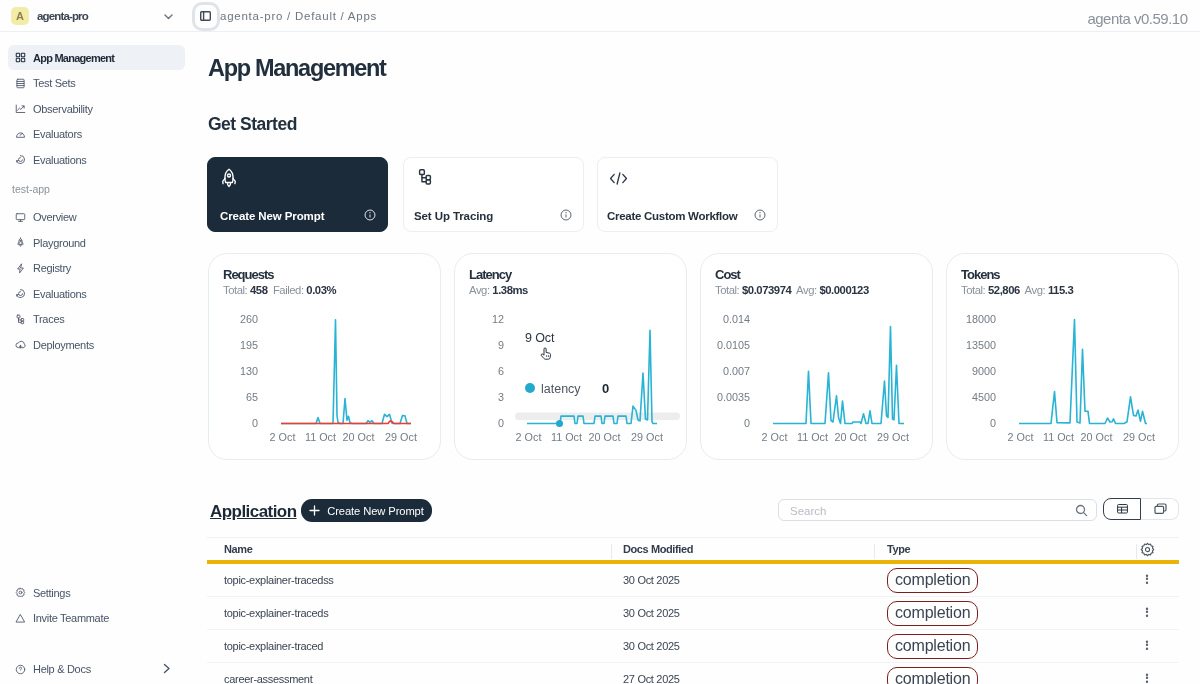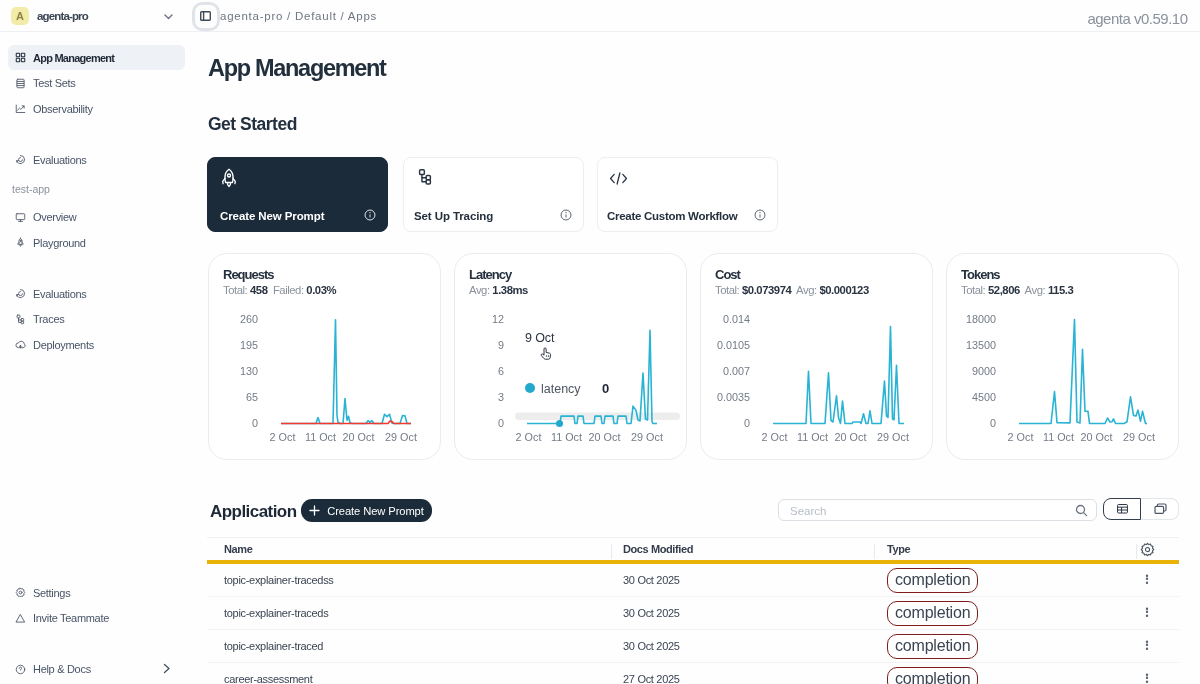--- a/index.html
+++ b/index.html
@@ -23,21 +23,21 @@
 #gc1 .lbl { color:#fff; }
 #gc2 { left:402.5px; width:181.5px; }
 #gc3 { left:596.5px; width:181.5px; }
 .ccard { position:absolute; top:253px; width:233px; height:207px; border:1px solid #e9ecef; border-radius:19px; background:#fff; }
 .ccard .t { position:absolute; left:14px; top:13px; font-size:13px; font-weight:700; color:#25303e; letter-spacing:-1.0px; }
 .ccard .s { position:absolute; left:14px; top:29.5px; font-size:11.3px; color:#8a919c; letter-spacing:-0.45px; }
 .ccard .s b { color:#2a3442; font-weight:700;margin-top:40px; }
 .chart { position:absolute; top:253px; }
 .yl { fill:#737b86; font-size:10.8px; text-anchor:end; font-family:"Liberation Sans",sans-serif; }
 .xl { fill:#737b86; font-size:10.8px; text-anchor:middle; font-family:"Liberation Sans",sans-serif; }
-#apph { position:absolute; left:210px; top:503px; font-size:17px; line-height:1; font-weight:700; color:#1e2937; letter-spacing:-0.55px; }
+#apph { position:absolute; left:210px; top:503px; font-size:17px; line-height:1; font-weight:700; color:#1e2937; letter-spacing:-0.55px;text-decoration:underline; }
 #newbtn { position:absolute; left:301px; top:499px; width:131px; height:23px; background:#1b2b3a; border-radius:11px; color:#fff; font-size:11.2px; letter-spacing:-0.1px; display:flex; align-items:center; justify-content:center; gap:7px; }
 #search { position:absolute; left:778px; top:499px; width:319px; height:22px; border:1px solid #dcdfe4; border-radius:6px; background:#fff; }
 #search .ph { position:absolute; left:11px; top:4.5px; font-size:11.5px; color:#b7bdc6; }
 #seg { position:absolute; left:1103px; top:498px; width:76px; height:22px; }
 #seg .l { position:absolute; left:0; top:0; width:38px; height:22px; border:1.4px solid #333f4d; border-radius:8px 0 0 8px; background:#fff; }
 #seg .r { position:absolute; left:38px; top:0; width:38px; height:22px; border:1px solid #e2e6ea; border-left:none; border-radius:0 8px 8px 0; background:#fff; }
 #tbl { position:absolute; left:207px; top:537px; width:972px; }
 .thead { position:relative; height:27px; border-top:1px solid #f0f1f3; border-bottom:4px solid #eab308; font-size:11px; letter-spacing:-0.4px; font-weight:700; color:#333d4c; }
 .thead .c, .trow .c { position:absolute; top:0; height:100%; display:flex; align-items:center; }
 .trow { position:relative; height:33px; border-bottom:1px solid #f2f3f5; font-size:11px; letter-spacing:-0.3px; color:#3a4452; }
@@ -89,20 +89,29 @@
 <div class="sitem" style="top:64px">
       <svg width="16" height="16" viewBox="0 0 16 16">
         <g class="icn">
           <path d="M1.8 3 L1.8 13.8 L14.2 13.8"></path>
           <path d="M3.5 10.5 L6.5 7.5 L8.5 9.3 L13 4.5"></path>
           <path d="M10.2 4.2 L13.3 4.2 L13.3 7.3"></path>
         </g>
       </svg>
       <span>Observability</span>
     </div>
+<div class="sitem" style="top:89.5px">
+      <svg width="16" height="16" viewBox="0 0 16 16">
+        <g class="icn">
+          <path d="M2.2 11.5 A5.8 5.8 0 0 1 13.8 11.5 Z"></path>
+          <path d="M7.2 9.2 L11 6.2"></path>
+        </g>
+      </svg>
+      <span>Evaluators</span>
+    </div>
 <div class="sitem" style="top:115px">
       <svg width="16" height="16" viewBox="0 0 16 16">
         <g class="icn">
           <path d="M8 2.2 A5.8 5.8 0 1 1 2.6 10"></path>
           <path d="M8 5.2 A2.9 2.9 0 1 0 10.9 8.4"></path>
           <path d="M2.6 10 L5 9.4"></path>
           <path d="M2.6 10 L3 12.4"></path>
         </g>
       </svg>
       <span>Evaluations</span>
@@ -122,20 +131,28 @@
       <svg width="16" height="16" viewBox="0 0 16 16">
         <g class="icn" stroke-width="1.2">
           <path d="M8 1.8 C9.7 3 10.4 5 10.4 7 C10.4 8.7 10 10 9.8 10.7 L6.2 10.7 C6 10 5.6 8.7 5.6 7 C5.6 5 6.3 3 8 1.8 Z"></path>
           <path d="M5.9 7.8 L4.4 9.7 L4.7 11.3"></path>
           <path d="M10.1 7.8 L11.6 9.7 L11.3 11.3"></path>
           <path d="M7.1 11 C7 12 7.1 12.8 8 13.7 C8.9 12.8 9 12 8.9 11"></path>
           <circle cx="8" cy="5.6" r="1"></circle>
         </g>
       </svg>
       <span>Playground</span>
+    </div>
+<div class="sitem" style="top:223.5px">
+      <svg width="16" height="16" viewBox="0 0 16 16">
+        <g class="icn">
+          <path d="M9.3 1.6 L3.8 8.7 L7.3 8.7 L6.7 14.4 L12.2 7.3 L8.7 7.3 Z"></path>
+        </g>
+      </svg>
+      <span>Registry</span>
     </div>
 <div class="sitem" style="top:249px">
       <svg width="16" height="16" viewBox="0 0 16 16">
         <g class="icn">
           <path d="M8 2.2 A5.8 5.8 0 1 1 2.6 10"></path>
           <path d="M8 5.2 A2.9 2.9 0 1 0 10.9 8.4"></path>
           <path d="M2.6 10 L5 9.4"></path>
           <path d="M2.6 10 L3 12.4"></path>
         </g>
       </svg>

